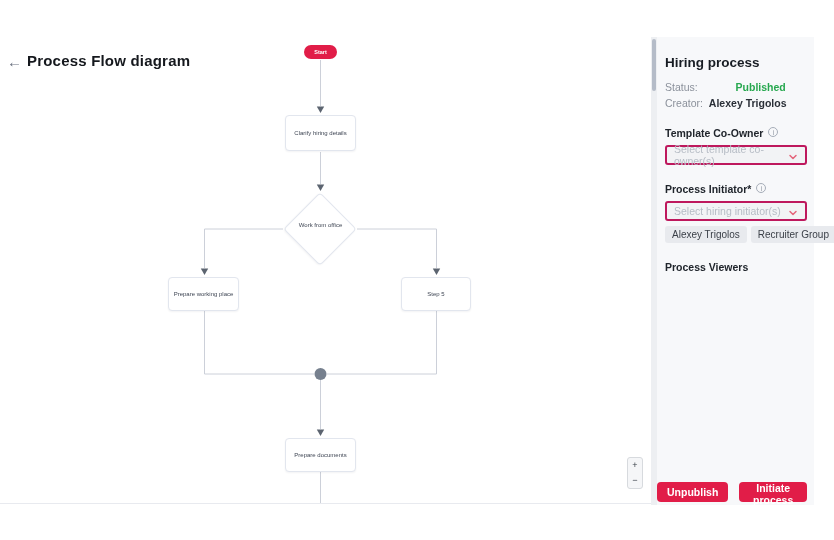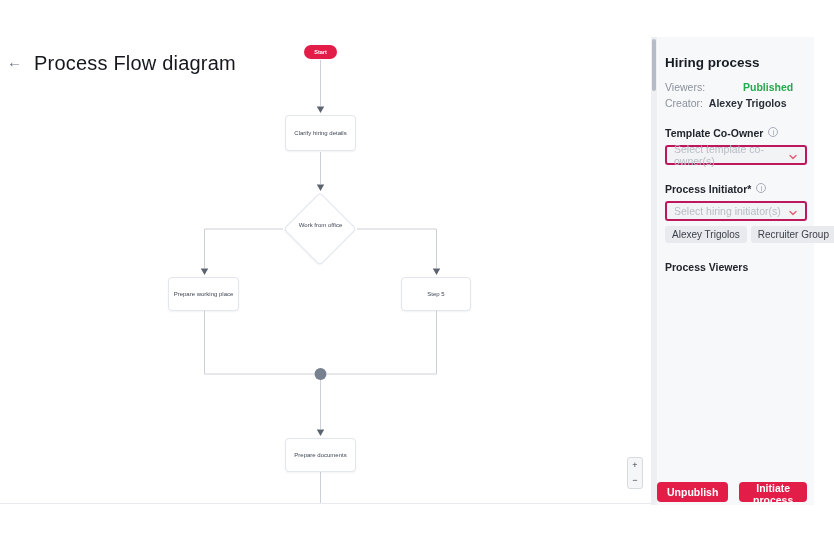--- a/index.html
+++ b/index.html
@@ -3,21 +3,21 @@
 <meta charset="utf-8">
 <style>
   * { margin:0; padding:0; box-sizing:border-box; }
   body { font-family:"Liberation Sans", sans-serif; background:#fff; }
   .screen { position:relative; width:834px; height:540px; background:#fff; overflow:hidden; }
 
   
   .canvas { position:absolute; left:0; top:0; width:651px; height:505px; background:#fff; }
   .canvas-bottom-line { position:absolute; left:0; top:503px; width:651px; height:1px; background:#e8eaef; }
   .back-icon { position:absolute; left:7px; top:53px; font-size:15px; color:#6b7280; cursor:pointer; }
-  .page-title { position:absolute; left:34px; top:52px; font-size:20px; font-weight:normal; color:#15181d; letter-spacing:.2px; }
+  .page-title { position:absolute; left:27px; top:52px; font-size:15px; font-weight:bold; color:#15181d; letter-spacing:.2px; }
 
   .flow-node { position:absolute; background:#fff; border:1px solid #e2e6ee; border-radius:4px;
                display:flex; align-items:center; justify-content:center; text-align:center;
                font-size:6px; color:#3f4654; box-shadow:0 1px 2px rgba(16,24,40,.05); }
   .start-node { position:absolute; left:304px; top:45px; width:33px; height:14px; border-radius:7px;
                 background:var(--accent-red,#e11d48); color:#fff; font-size:5.5px; font-weight:bold;
                 display:flex; align-items:center; justify-content:center; }
   .node-clarify   { left:285px; top:115px; width:71px; height:36px; }
   .node-place     { left:168px; top:277px; width:71px; height:34px; }
   .node-step5     { left:401px; top:277px; width:70px; height:34px; }
@@ -108,21 +108,21 @@
 
   <div class="panel">
     <div class="panel-scrollbar">
       <div class="panel-scroll-thumb"></div>
     </div>
 
     <div class="panel-content">
       <div class="panel-title">Hiring process</div>
 
       <div class="meta-row">
-        <span>Viewers:</span>
+        <span>Status:</span>
         <span class="meta-value-green">Published</span>
       </div>
       <div class="meta-row">
         <span>Creator:</span>
         <span class="meta-value-dark">Alexey Trigolos</span>
       </div>
 
       <div class="field-label-row">
         <span class="field-label">Template Co-Owner</span>
         <span class="info-icon">i</span>

